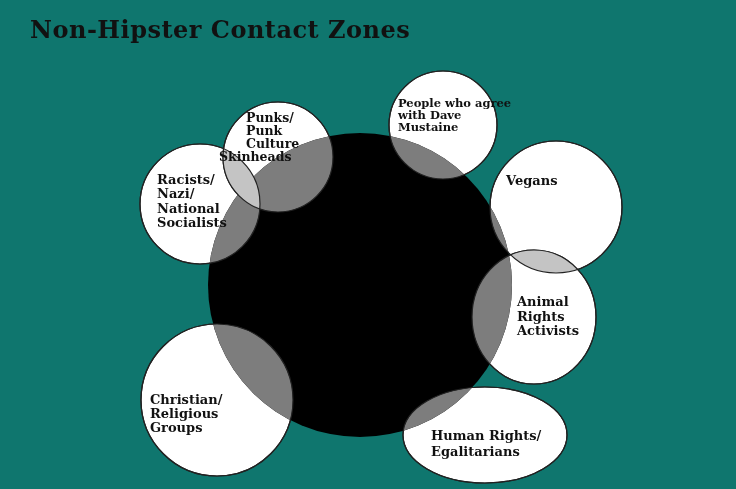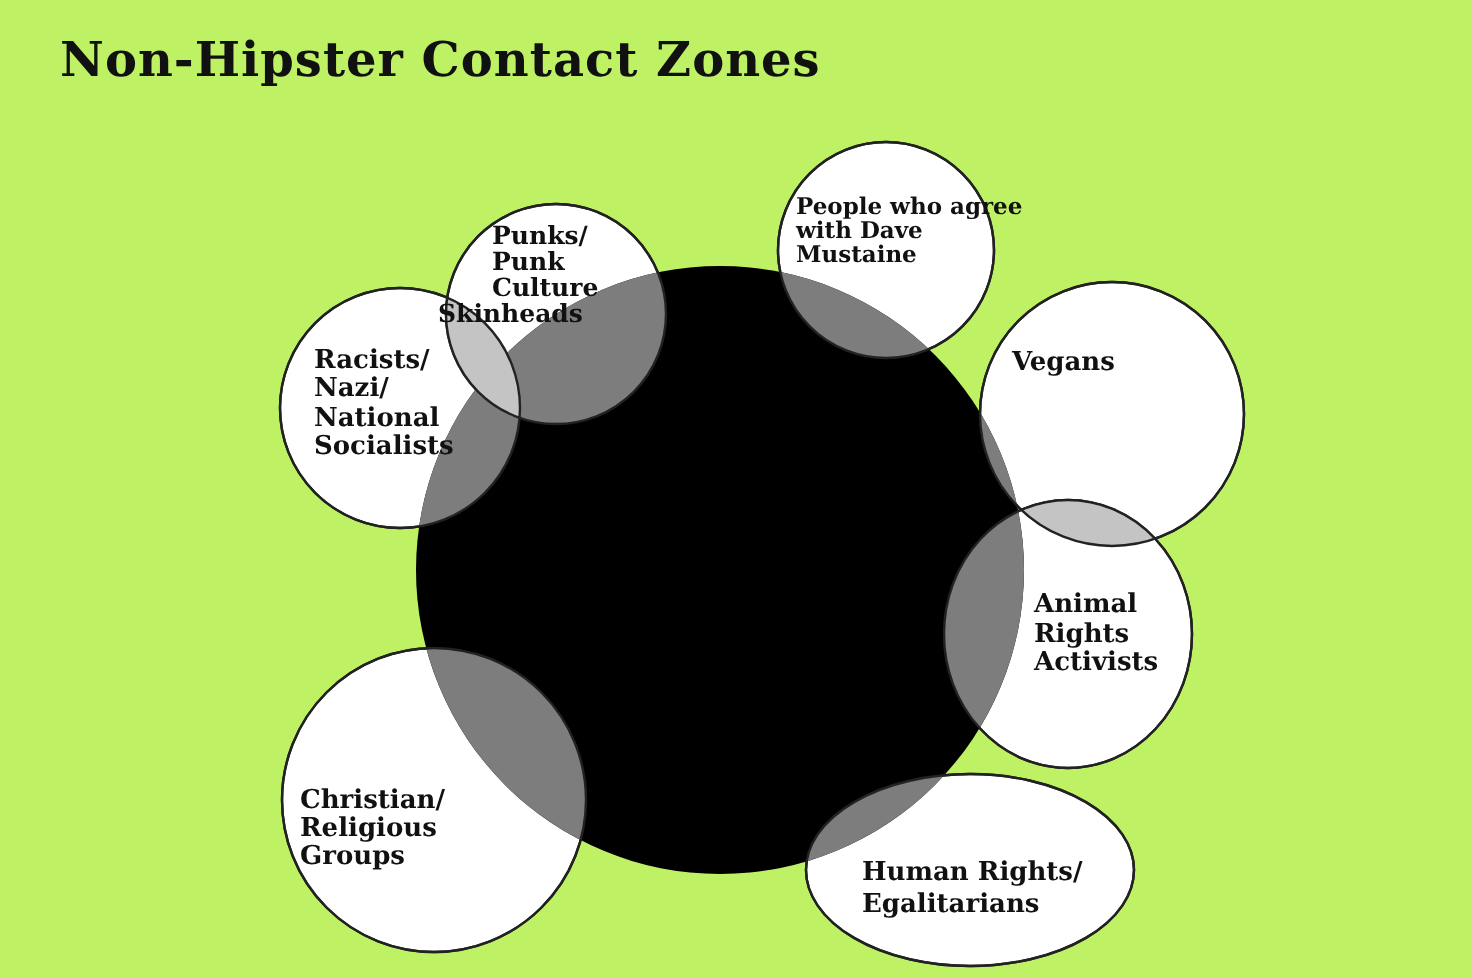--- a/index.html
+++ b/index.html
@@ -8,21 +8,21 @@
     background: #ffffff;
     width: 736px;
     height: 489px;
     overflow: hidden;
     font-family: "DejaVu Serif", "Liberation Serif", serif;
   }
   .stage {
     position: relative;
     width: 736px;
     height: 489px;
-    background: #bef264;
+    background: #0f766e;
   }
   svg text {
     font-family: "DejaVu Serif", "Liberation Serif", serif;
     font-weight: bold;
     fill: #111111;
   }
   .title-text {
     font-size: 24px;
     letter-spacing: 0.5px;
   }

